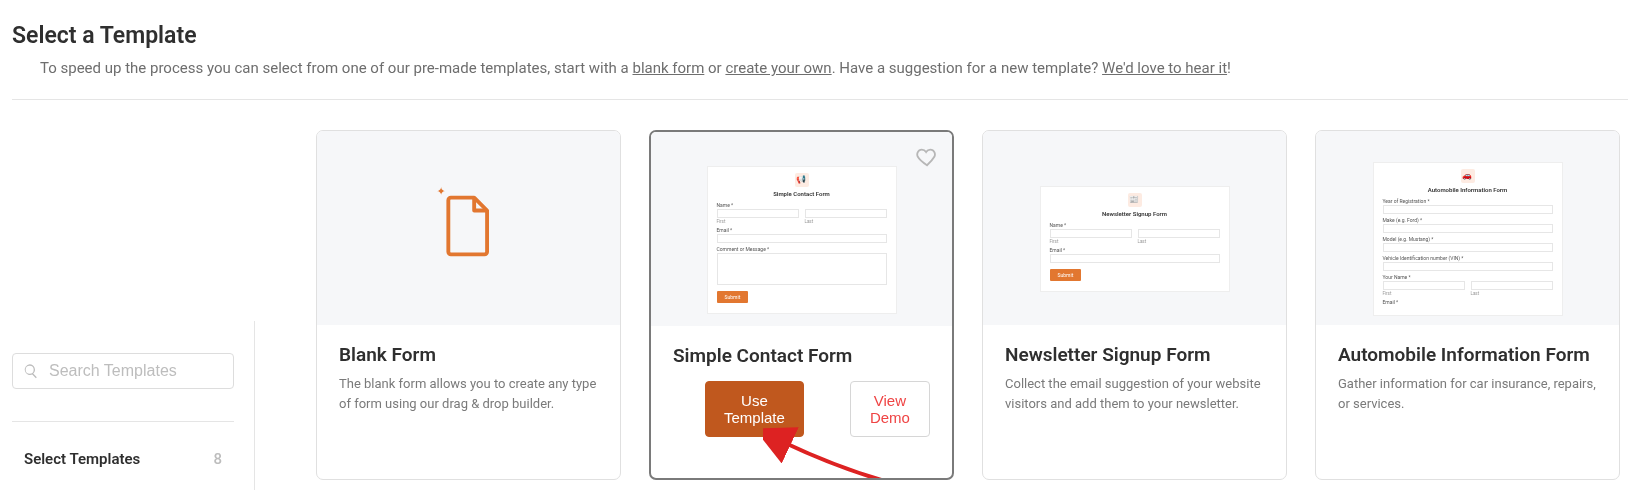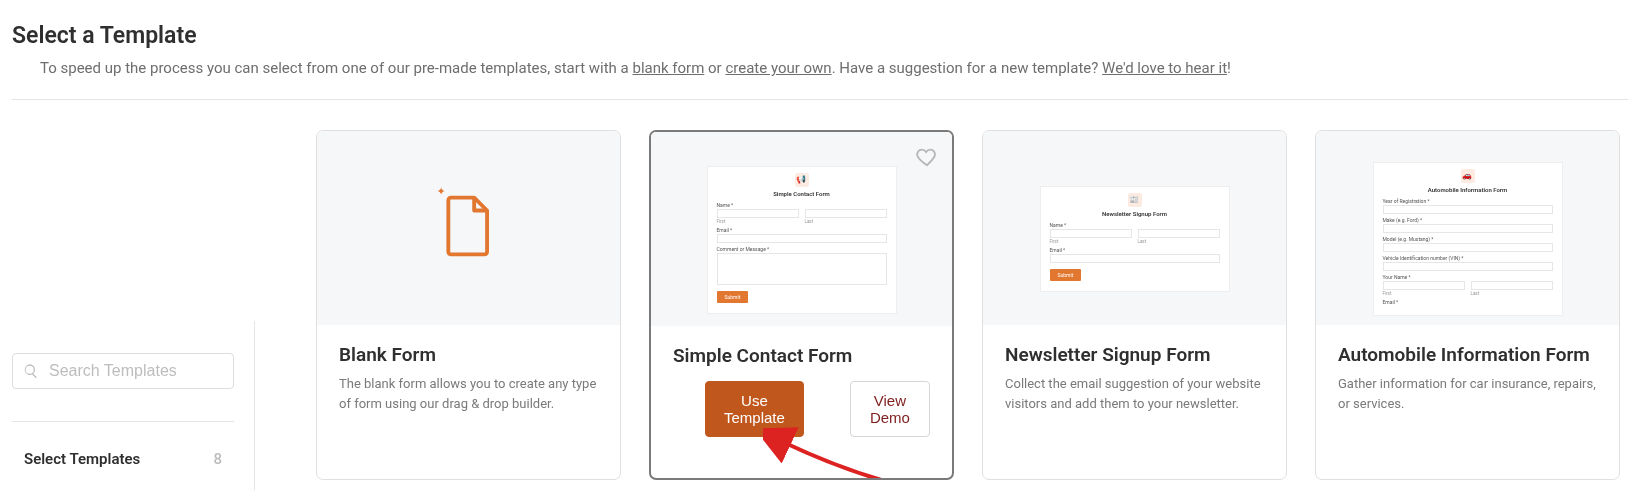--- a/index.html
+++ b/index.html
@@ -152,21 +152,21 @@
     font-weight: 500;
     margin-left: 32px;
   }
   .btn-primary {
     background: #c0581e;
     color: #fff;
     border-color: #c0581e;
   }
   .btn-secondary {
     background: #fff;
-    color: #7f1d1d;
+    color: #ef4444;
     border-color: #d6d6d6;
   }
   
   .mini-form {
     width: 190px;
     background: #fff;
     border: 1px solid #eee;
     padding: 6px 9px 10px 9px;
     font-size: 5px;
     color: #555;

